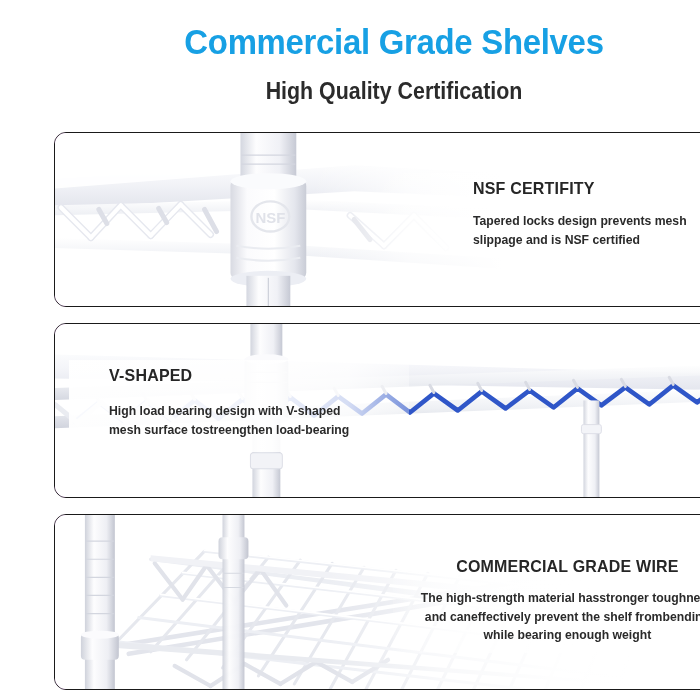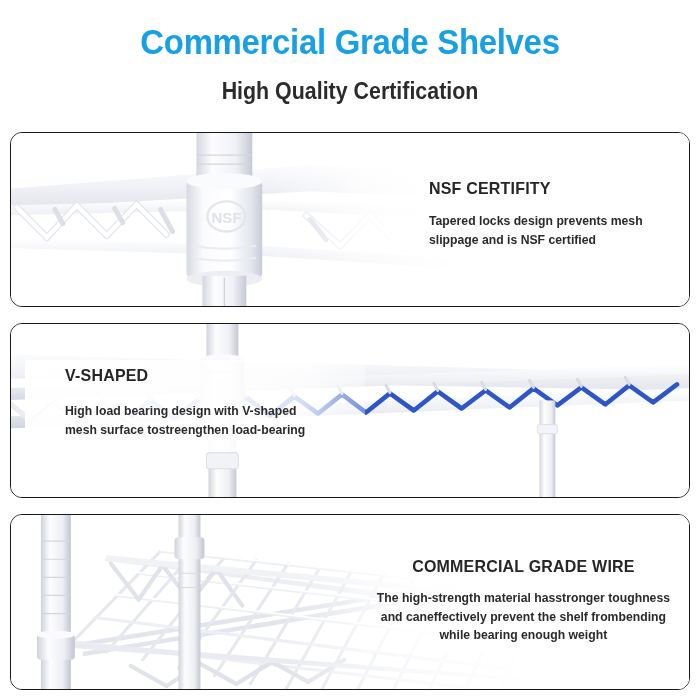--- a/index.html
+++ b/index.html
@@ -6,20 +6,21 @@
     margin: 0; padding: 0;
     width: 700px; height: 700px;
     background: #ffffff;
     font-family: "Liberation Sans", sans-serif;
     overflow: hidden;
   }
   #page {
     position: relative;
     width: 600px; height: 700px;
     background: #ffffff;
+    margin-left: 44px;
   }
 
   
   #header { position: absolute; left: 0; top: 0; width: 700px; height: 118px; }
   .main-title {
     position: absolute; left: 0; top: 22px; width: 700px;
     text-align: center;
     font-size: 35px;
     font-weight: bold;
     letter-spacing: -0.3px;

